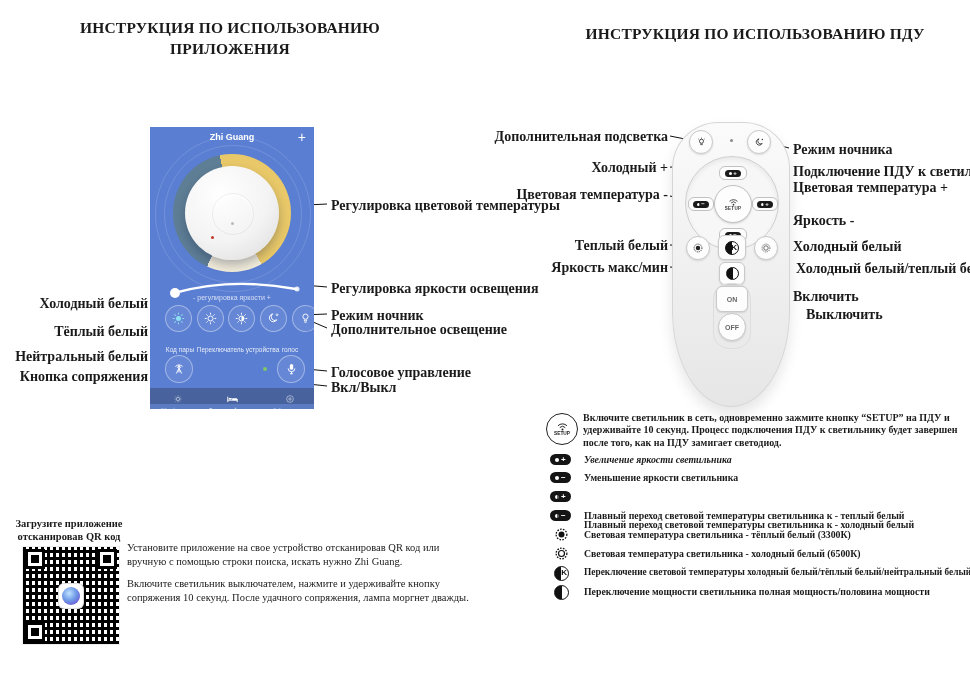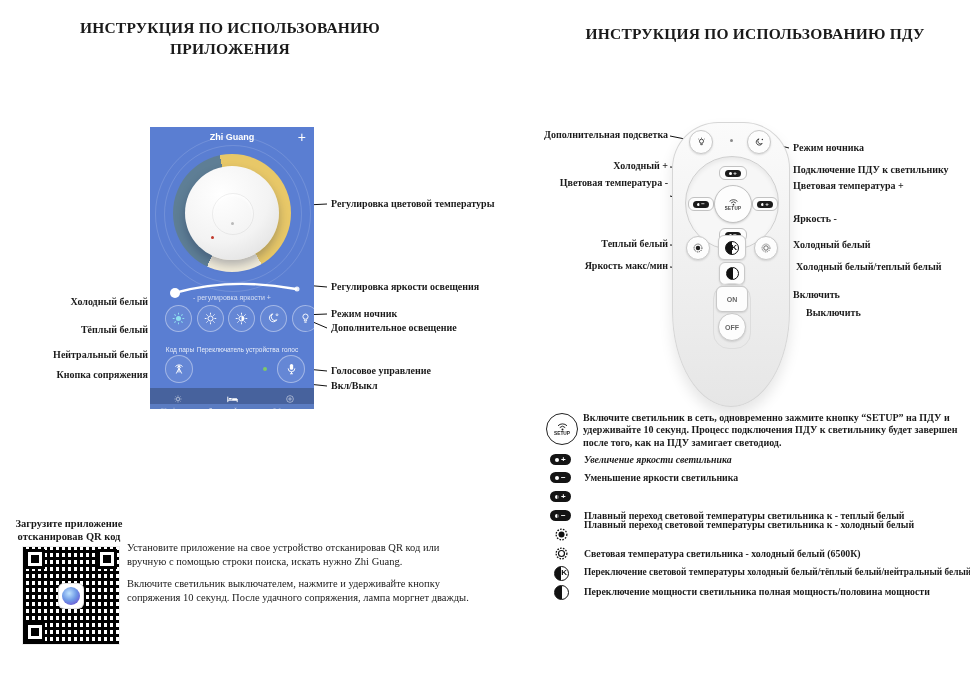--- a/index.html
+++ b/index.html
@@ -1,20 +1,20 @@
 <!DOCTYPE html>
 <html><head>
 <meta charset="utf-8">
 <style>
   html,body{margin:0;padding:0;background:#fff;}
   #canvas{position:relative;width:970px;height:678px;background:#fff;overflow:hidden;
           font-family:"Liberation Serif", serif;color:#1a1a1a;}
   .abs{position:absolute;}
   .title{font-weight:bold;font-size:15.5px;text-align:center;line-height:1.35;letter-spacing:.2px;}
-  .lbl{position:absolute;font-weight:bold;font-size:10px;white-space:nowrap;}
+  .lbl{position:absolute;font-weight:bold;font-size:14px;white-space:nowrap;}
   .lbl.r{text-align:right;}
   .overlay{position:absolute;left:0;top:0;pointer-events:none;}
 
   
   .phone{position:absolute;left:150px;top:127px;width:164px;height:282px;background:#5a7ed2;overflow:hidden;
          font-family:"Liberation Sans", sans-serif;}
   .phone-header{position:absolute;left:0;top:0;width:100%;height:20px;}
   .phone-title{position:absolute;left:0;top:5px;width:100%;text-align:center;color:#fff;font-size:9px;font-weight:bold;}
   .phone-add{position:absolute;right:8px;top:2px;color:#fff;font-size:14px;font-weight:400;}
   .faint{position:absolute;border:1px solid rgba(255,255,255,.14);border-radius:50%;}
@@ -330,21 +330,21 @@
     <div class="rbtn sq" style="left:43px;top:163px;width:30px;height:24px;">
       <span class="on-txt">ON</span>
     </div>
     <div class="rbtn round" style="left:45px;top:190px;width:26px;height:26px;">
       <span class="off-txt">OFF</span>
     </div>
   </div>
 
   <div class="lbl r" style="right:302px;top:129px;">Дополнительная подсветка</div>
   <div class="lbl r" style="right:302px;top:160px;">Холодный +</div>
-  <div class="lbl r" style="right:302px;top:177px;margin-left:12px;">Цветовая температура -</div>
+  <div class="lbl r" style="right:302px;top:187px;margin-left:12px;">Цветовая температура -</div>
   <div class="lbl r" style="right:302px;top:238px;">Теплый белый</div>
   <div class="lbl r" style="right:302px;top:260px;">Яркость макс/мин</div>
   <div class="lbl" style="left:793px;top:142px;">Режим ночника</div>
   <div class="lbl" style="left:793px;top:164px;">Подключение ПДУ к светильнику</div>
   <div class="lbl" style="left:793px;top:180px;">Цветовая температура +</div>
   <div class="lbl" style="left:793px;top:213px;">Яркость -</div>
   <div class="lbl" style="left:793px;top:239px;">Холодный белый</div>
   <div class="lbl" style="left:796px;top:261px;">Холодный белый/теплый белый</div>
   <div class="lbl" style="left:793px;top:289px;">Включить</div>
   <div class="lbl" style="left:806px;top:307px;">Выключить</div>
@@ -377,20 +377,21 @@
       <span class="badge"><i class="half"></i>−</span>
     </div>
   <div class="legend-text" style="left:584px;top:510px;">Плавный переход световой температуры светильника к - теплый белый</div>
 
   <div class="legend-icon" style="left:554px;top:527px;">
     <svg width="15" height="15" viewBox="0 0 14 14">
         <circle cx="7" cy="7" r="2.8" fill="#111"></circle>
         <circle cx="7" cy="7" r="5" fill="none" stroke="#111" stroke-width="1.2" stroke-dasharray="1.5 1.2"></circle>
       </svg>
   </div>
+  <div class="legend-text" style="left:584px;top:529px;">Световая температура светильника - тёплый белый (3300К)</div>
 
   <div class="legend-icon" style="left:554px;top:546px;">
     <svg width="15" height="15" viewBox="0 0 14 14">
         <circle cx="7" cy="7" r="2.8" fill="none" stroke="#111" stroke-width="1.1"></circle>
         <circle cx="7" cy="7" r="5" fill="none" stroke="#111" stroke-width="1.2" stroke-dasharray="1.5 1.2"></circle>
       </svg>
   </div>
   <div class="legend-text" style="left:584px;top:548px;">Световая температура светильника - холодный белый (6500К)</div>
 
   <div class="legend-icon" style="left:554px;top:566px;">

